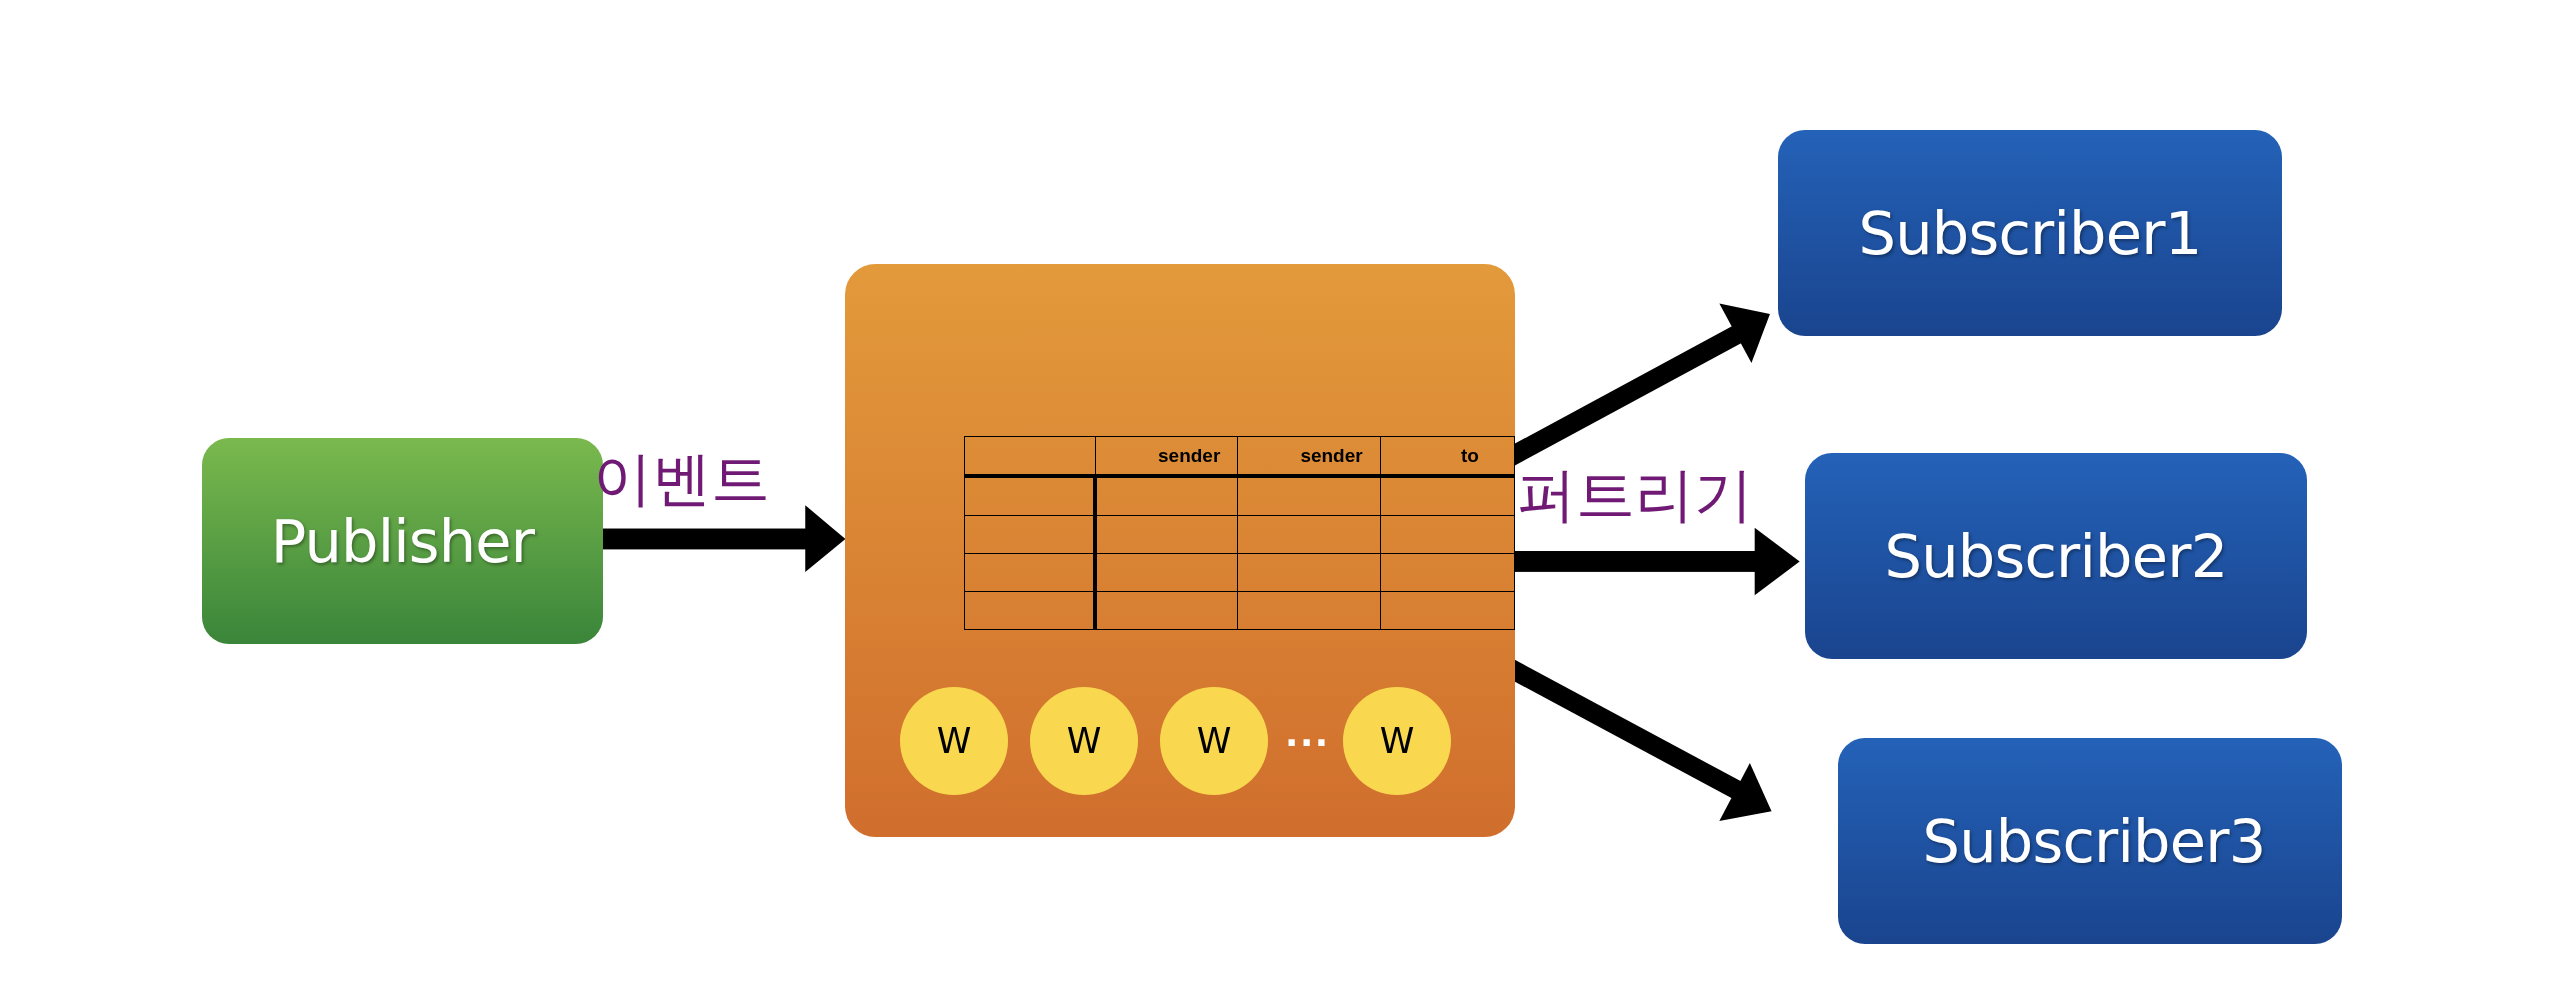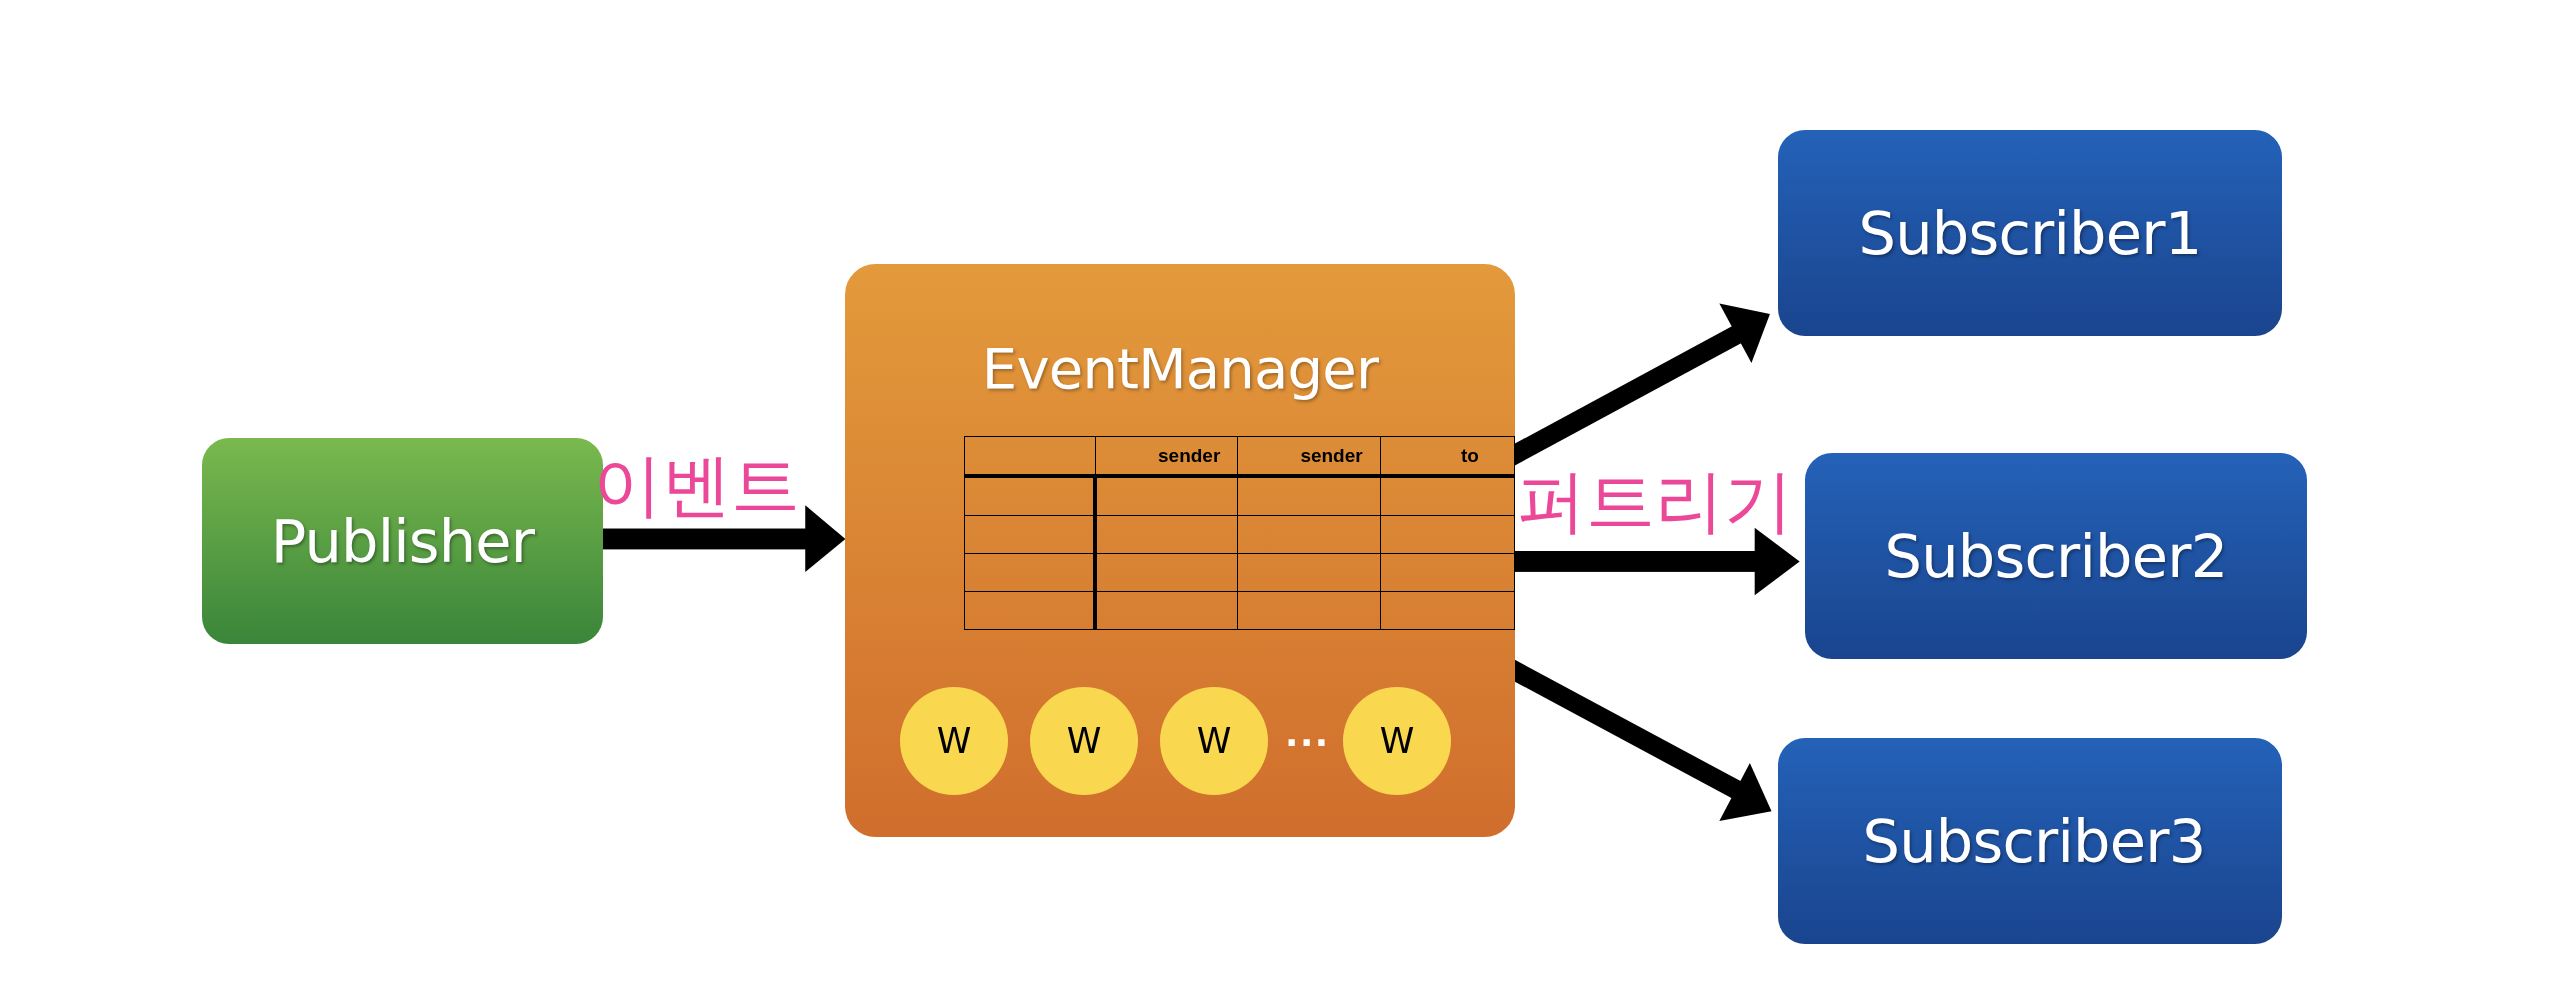--- a/index.html
+++ b/index.html
@@ -6,37 +6,37 @@
   body { width: 2576px; height: 996px; position: relative; overflow: hidden;
          font-family: "DejaVu Sans", sans-serif; }
   .box { position: absolute; border-radius: 27px; display: flex; align-items: center;
          justify-content: center; color: #ffffff; box-sizing: border-box; text-align: right; }
   .box-label { font-size: 59px; text-shadow: 1.6px 2.4px 3.2px rgba(0,0,0,0.35); letter-spacing: -0.8px; }
   #publisher { left: 202px; top: 438px; width: 401px; height: 206px;
                background: linear-gradient(#7ab94e, #3a853a); }
   .sub { background: linear-gradient(#2462b8, #1a448e); }
   #sub1 { left: 1778px; top: 130px; width: 504px; height: 206px; }
   #sub2 { left: 1805px; top: 453px; width: 502px; height: 206px; }
-  #sub3 { left: 1778px; top: 738px; width: 504px; height: 206px; padding-left: 8px; }
+  #sub3 { left: 1838px; top: 738px; width: 504px; height: 206px; padding-left: 8px; }
   #em { position: absolute; left: 845px; top: 264px; width: 670px; height: 573px; border-radius: 30.5px;
         background: linear-gradient(#e39a3b, #d06e2d); }
   #em-title { position: absolute; left: 0; width: 100%; top: 72px; text-align: center; color: #fff;
               font-size: 56px; text-shadow: 1.6px 2.4px 3.2px rgba(0,0,0,0.3); letter-spacing: -0.8px; }
   #em-table { position: absolute; left: 119px; top: 172px; border-collapse: collapse; }
   #em-table td, #em-table th { border: 1.6px solid #000; width: 104px; height: 37px; padding: 0;
                                 font-family: "Liberation Sans", sans-serif; font-weight: bold;
                                 font-size: 19px; color: #000; text-align: center; }
   #em-table thead th { border-bottom: 4.8px solid #000; padding-left: 45px; }
   #em-table tbody td:first-child { border-right: 4.8px solid #000; }
   .worker { position: absolute; width: 108px; height: 108px; border-radius: 50%; background: #f9d84f;
             display: flex; align-items: center; justify-content: center; font-size: 35px; color: #000;
             font-family: "DejaVu Sans", sans-serif; top: 423px; }
   #ellipsis { position: absolute; top: 450px; left: 440px; color: #fff; font-size: 35px; font-weight: bold;
               letter-spacing: 1.6px; }
-  .arrow-label { position: absolute; font-size: 69px; color: #ec4899; font-family: Liberation Serif, serif; }
+  .arrow-label { position: absolute; font-size: 59px; color: #701a75; font-family: Liberation Serif, serif; }
   #label-event { left: 593px; top: 440px; }
   #label-spread { left: 1517px; top: 456px; }
   svg#arrows { position: absolute; left: 0; top: 0; }
 </style>
 </head>
 <body>
 
 <svg id="arrows" width="2576" height="996" viewBox="0 0 3206 1240">
   <g fill="#000" stroke="none">
 
@@ -60,21 +60,20 @@
   </g>
 </svg>
 
 <div id="publisher" class="box">
   <span class="box-label">Publisher</span>
 </div>
 
 <span id="label-event" class="arrow-label">이벤트</span>
 
 <div id="em">
-  <div id="em-title">EventManager</div>
   <table id="em-table">
     <thead>
       <tr>
         <th></th>
         <th>sender</th>
         <th>sender</th>
         <th>to</th>
       </tr>
     </thead>
     <tbody>

